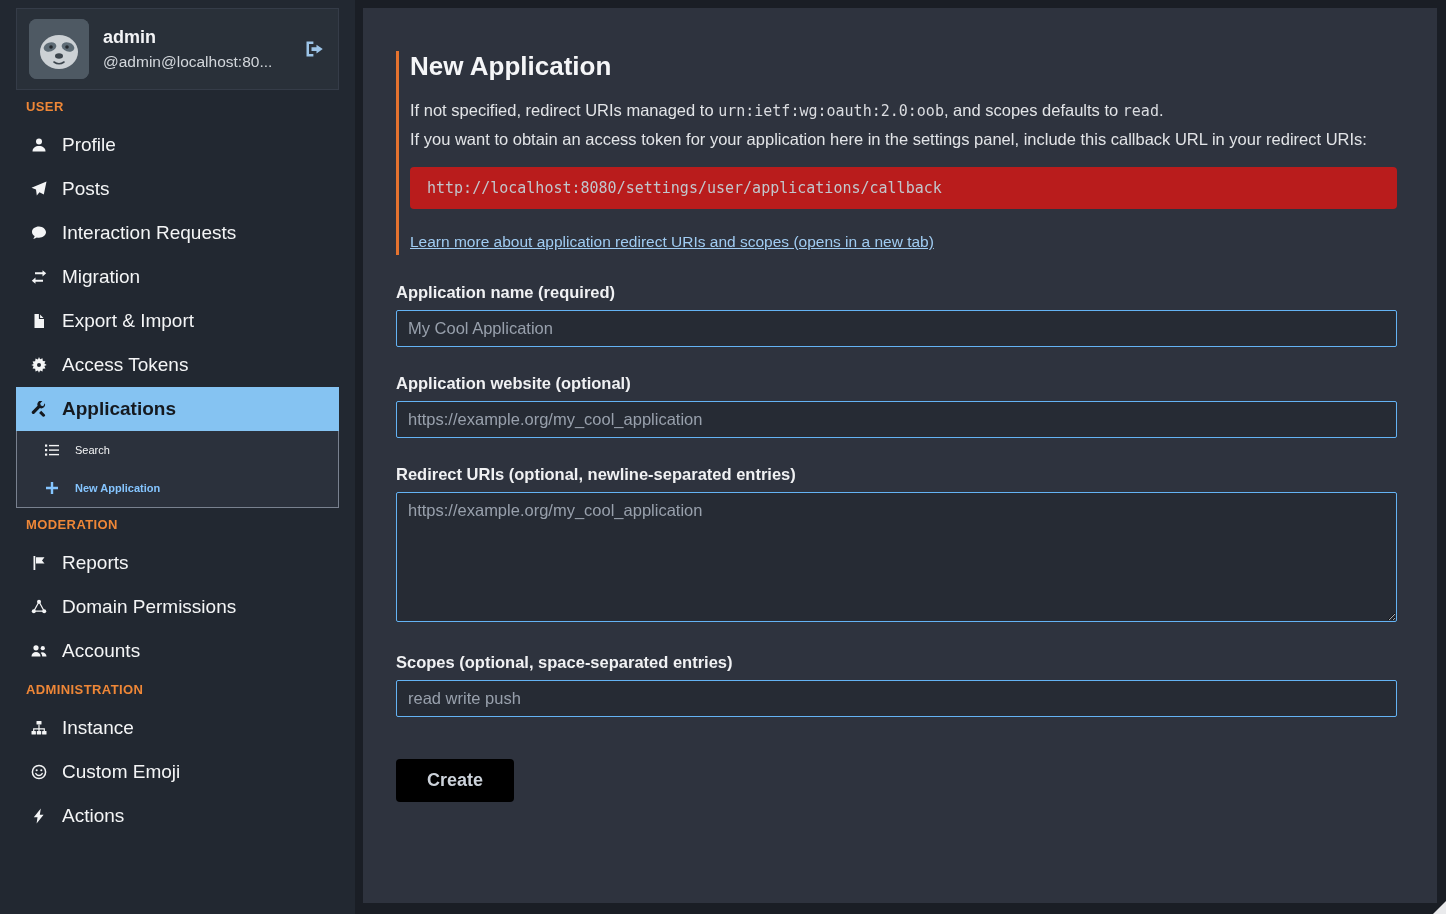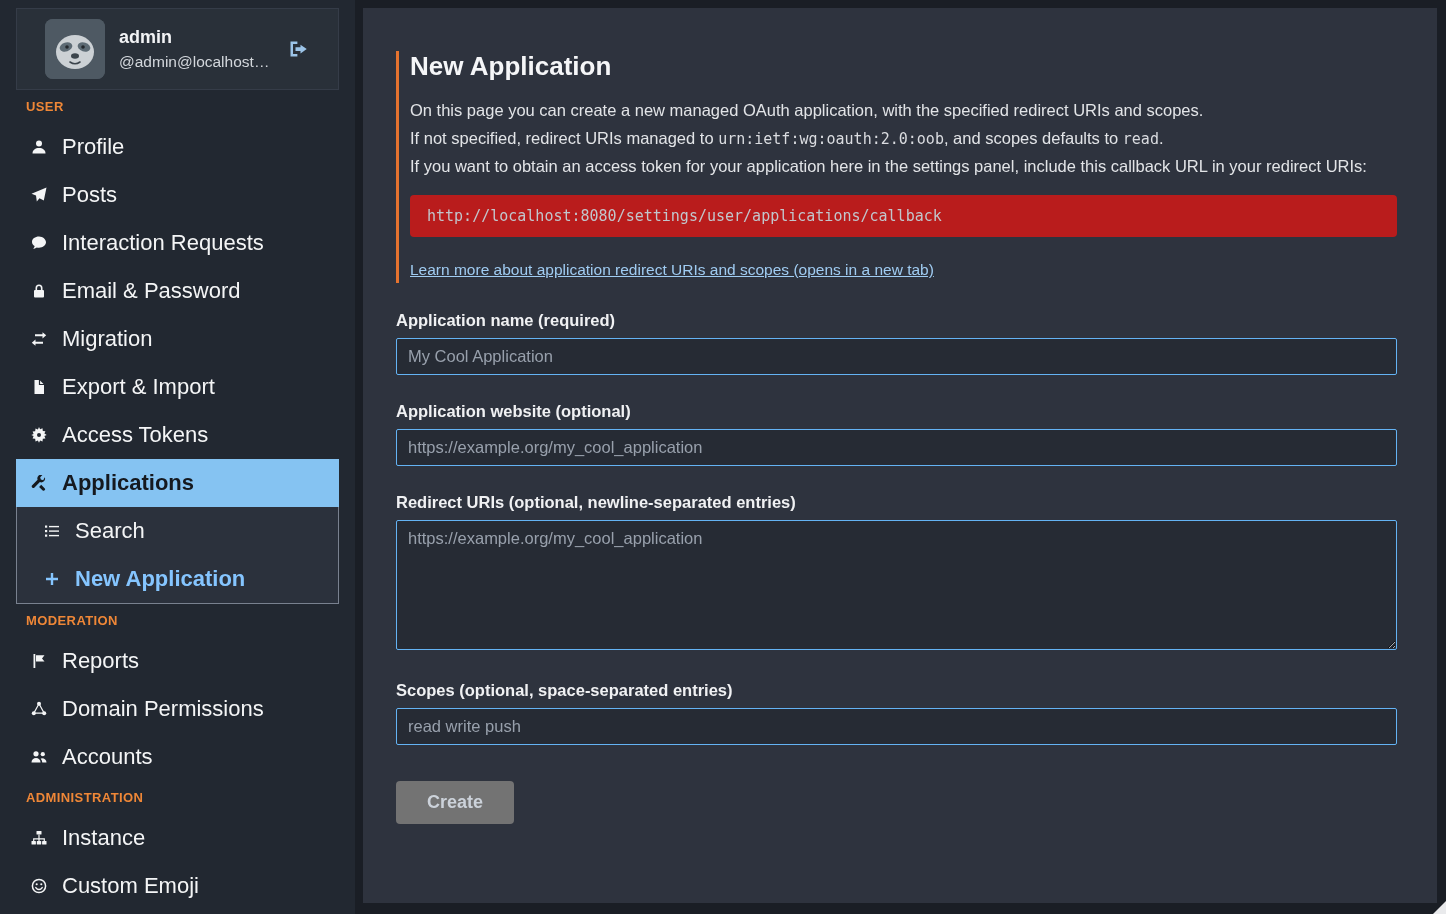--- a/index.html
+++ b/index.html
@@ -13,21 +13,21 @@
   }
   .layout { display:flex; width:100%; height:100%; }
 
   
   .sidebar {
     width:355px; min-width:355px; height:100%;
     background:#222831; overflow:hidden;
     padding-top:8px;
   }
   .user-card {
-    margin:0 16px; padding:10px 28px;
+    margin:0 16px; padding:10px 12px;
     background:#293039; border:1px solid #353c48;
     display:flex; align-items:center; gap:14px;
     cursor:pointer;
   }
   .avatar {
     width:60px; height:60px; border-radius:8px; overflow:hidden; flex:0 0 auto;
     background:#4e5963;
   }
   .user-meta { flex:1; min-width:0; }
   .user-name { font-size:18px; font-weight:bold; color:#f2f3f5; margin-bottom:5px; }
@@ -36,31 +36,31 @@
 
   .menu { margin:0 16px; }
   .section-header {
     margin:9px 10px 9px 10px;
     font-size:13px; font-weight:bold; letter-spacing:.4px;
     color:#ef8737;
   }
   .item {
     display:flex; align-items:center; gap:15px;
     padding:11px 14px;
-    font-size:22px; color:#f4f5f6;
+    font-size:19px; color:#f4f5f6;
     cursor:pointer; text-decoration:none;
   }
   .item .icon { width:17px; display:flex; justify-content:center; flex:0 0 auto; }
   .item.active {
     background:#85c3f2; color:#15191f; font-weight:bold;
   }
   .app-group { border:1px solid #79818f; }
   .app-group .item.active { margin:-1px -1px 0 -1px; }
   .submenu { background:#2b313c; }
-  .submenu .item { padding-left:26px; font-size:22px; }
+  .submenu .item { padding-left:26px; font-size:11px; }
   .submenu .item.sub-active { color:#85c5ff; font-weight:bold; }
   .submenu .item.sub-active .icon { color:#85c5ff; }
 
   
   .main { flex:1; height:100%; padding:8px 9px 11px 8px; }
   .panel {
     background:#2e333e; width:100%; height:100%;
     padding:43px 40px 0 33px; overflow:hidden;
   }
   .content { max-width:1015px; }
@@ -90,22 +90,22 @@
     border:1px solid #64b3f4; border-radius:2px;
     padding:8px 11px; font-size:16.5px;
     color:#e4e6e9; font-family:"Liberation Sans", sans-serif;
     outline:none;
   }
   .text-input { height:37px; }
   .text-area { height:130px; resize:vertical; }
   .text-input::placeholder, .text-area::placeholder { color:#98a0ac; opacity:1; }
 
   .create-btn {
-    margin-top:20px;
-    background:#737373; color:#ccd2da;
+    margin-top:26px;
+    background:#000000; color:#ccd2da;
     border:none; border-radius:4px;
     font-family:"Liberation Sans", sans-serif;
     font-size:18px; font-weight:bold;
     padding:11px 31px; cursor:pointer;
   }
 
   
   .scroll-strip { position:absolute; top:0; right:0; width:9px; height:914px; background:#1a1e25; cursor:pointer; }
   .resize-grip {
     position:absolute; right:0; bottom:0;
@@ -172,29 +172,20 @@
 
       <a class="item">
         <span class="icon">
           <svg width="16" height="16" viewBox="0 0 16 16" fill="currentColor">
               <path d="M8 1.5C4.1 1.5 1 3.9 1 6.9c0 1.7 1 3.2 2.6 4.2-.1.8-.5 1.9-1.4 2.7 1.5-.2 2.7-.8 3.5-1.4.7.2 1.5.3 2.3.3 3.9 0 7-2.4 7-5.4S11.9 1.5 8 1.5z"></path>
             </svg>
         </span>
         <span>Interaction Requests</span>
       </a>
 
-      <a class="item">
-        <span class="icon">
-          <svg width="16" height="16" viewBox="0 0 16 16" fill="currentColor">
-              <path d="M4.5 7.5V5a3.5 3.5 0 117 0v2.5H9.9V5a1.9 1.9 0 10-3.8 0v2.5z"></path>
-              <rect x="3" y="7" width="10" height="7.5" rx="1"></rect>
-            </svg>
-        </span>
-        <span>Email &amp; Password</span>
-      </a>
 
       <a class="item">
         <span class="icon">
           <svg width="16" height="16" viewBox="0 0 16 16" fill="currentColor">
               <path d="M11.5 1.2l3.7 3.1-3.7 3.1v-2.1H4v-2h7.5zM4.5 8.6v2.1H12v2H4.5v2.1L.8 11.7z"></path>
             </svg>
         </span>
         <span>Migration</span>
       </a>
 
@@ -327,21 +318,20 @@
 
     </nav>
   </aside>
 
   <main class="main">
     <div class="panel">
       <div class="content">
 
         <div class="docs">
           <h1 class="page-title">New Application</h1>
-          <p>On this page you can create a new managed OAuth application, with the specified redirect URIs and scopes.</p>
           <p><span>If not specified, redirect URIs managed to </span><span class="inline-code">urn:ietf:wg:oauth:2.0:oob</span><span>, and scopes defaults to </span><span class="inline-code">read</span><span>.</span></p>
           <p>If you want to obtain an access token for your application here in the settings panel, include this callback URL in your redirect URIs:</p>
           <div class="code-block">http://localhost:8080/settings/user/applications/callback</div>
           <a class="learn-link">Learn more about application redirect URIs and scopes (opens in a new tab)</a>
         </div>
 
         <form>
 
           <div class="field">
             <label class="field-label">Application name (required)</label>

